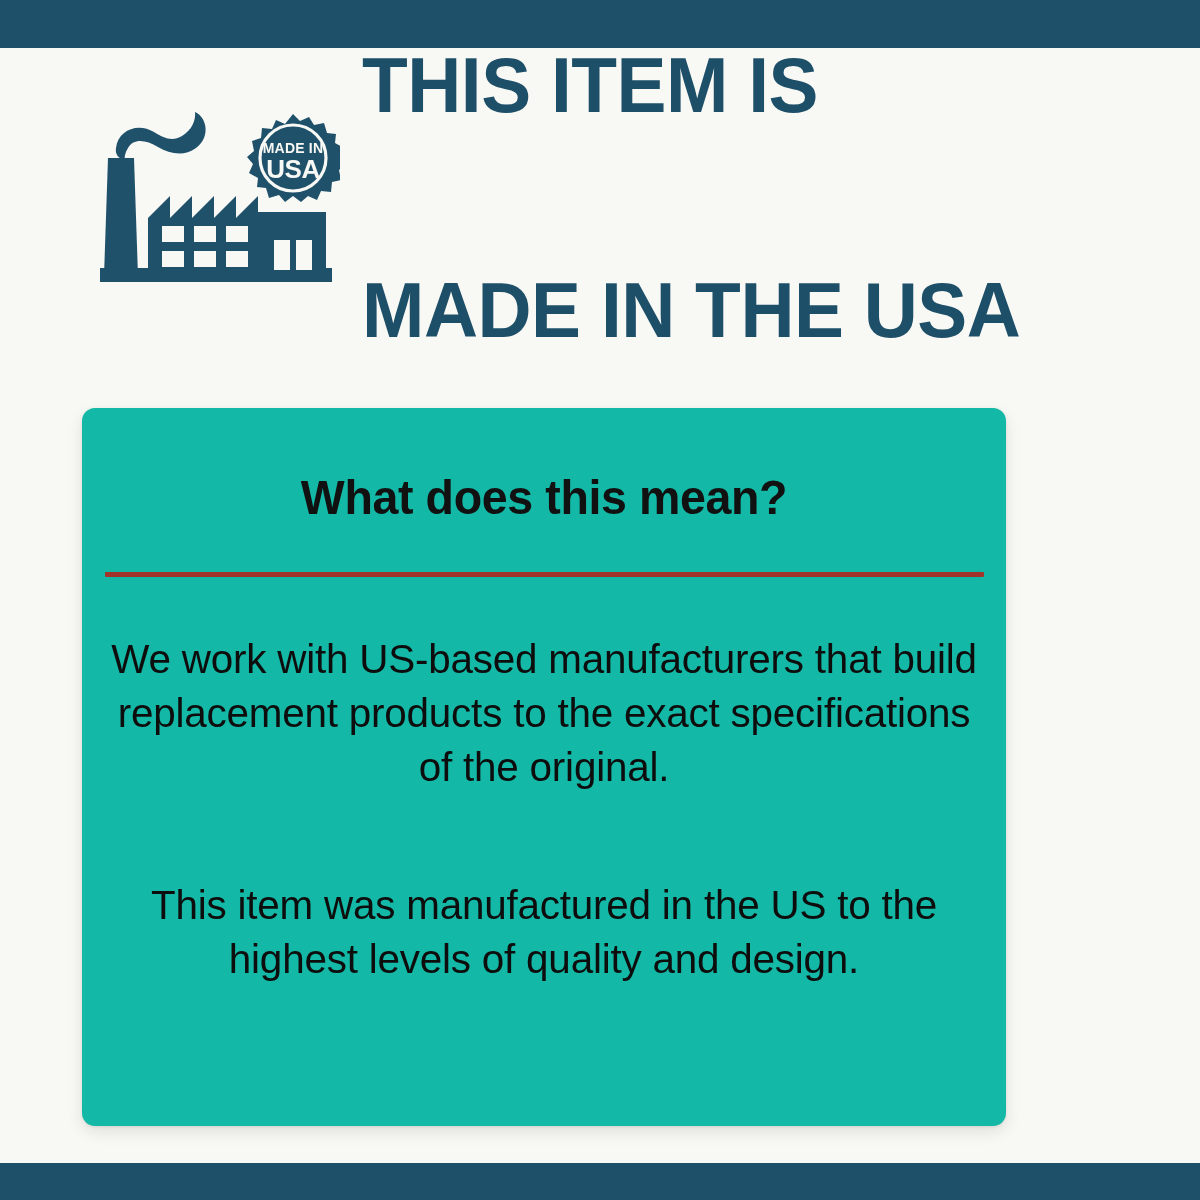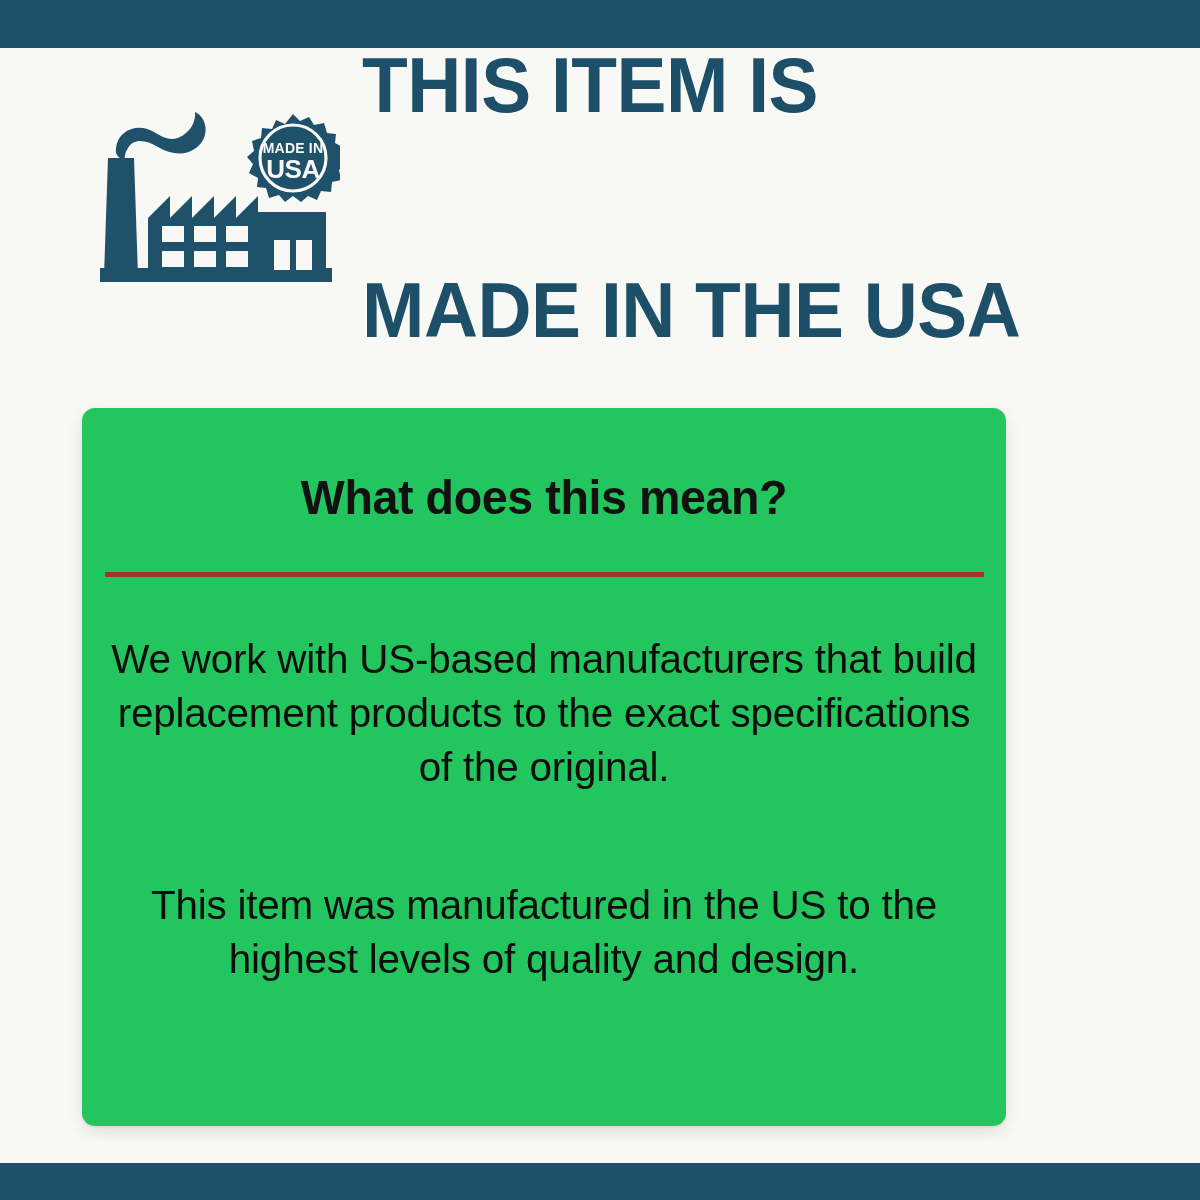--- a/index.html
+++ b/index.html
@@ -67,21 +67,21 @@
   }
   .headline-line { display: block; }
 
   
   .card {
     position: absolute;
     top: 360px;
     left: 82px;
     width: 924px;
     height: 718px;
-    background: #22c55e;
+    background: #14b8a6;
     border-radius: 13px;
     box-shadow: 0 6px 16px rgba(0,0,0,0.10), 0 1px 3px rgba(0,0,0,0.07);
   }
 
   .card-title {
     margin: 0;
     padding-top: 62px;
     text-align: center;
     color: #111111;
     font-size: 48px;

